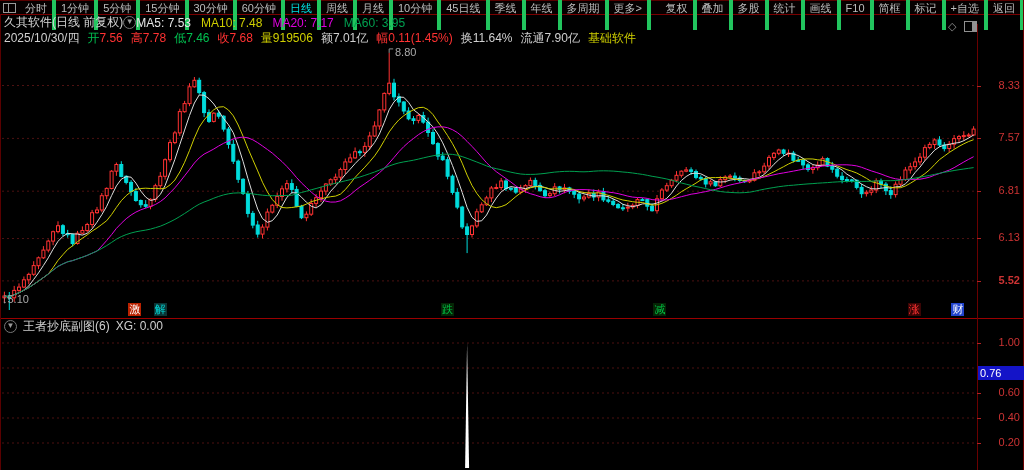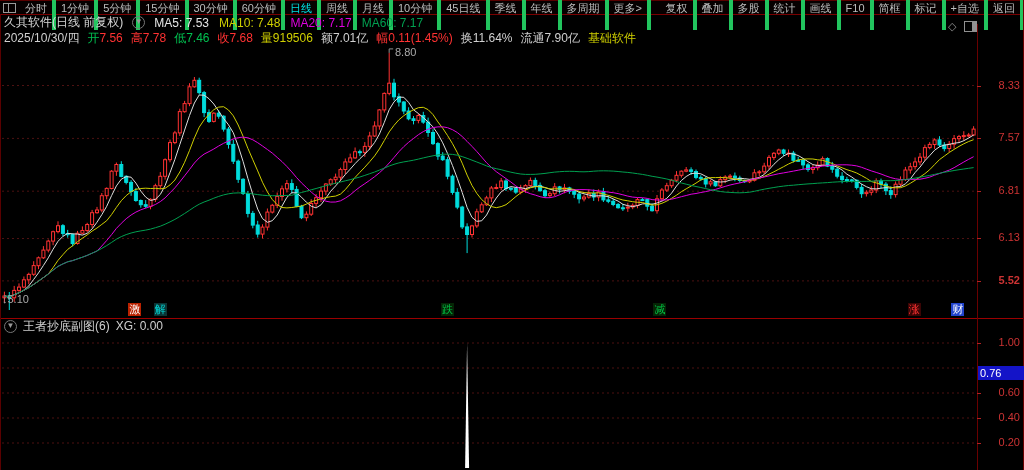--- a/index.html
+++ b/index.html
@@ -7,21 +7,21 @@
        font-family:"Liberation Sans","DejaVu Sans",sans-serif;color:#c8c8c8}
   .toolbar{position:absolute;top:0;left:0;right:0;height:13px;display:flex;align-items:center;
            background:#060000;border-top:1px solid #5a0000;border-bottom:1px solid #7a0000;
            font-size:11px;line-height:12px;color:#bdbdbd;white-space:nowrap}
   .tb-item{padding:16px 5px;border-right:4px solid #22c55e;cursor:pointer}
   .tb-item.active{color:#00e0e0}
   .tb-right{margin-left:auto;display:flex}
   .tb-icon{width:11px;height:8px;border:1px solid #999;margin:0 4px 0 3px;position:relative;flex:none}
   .tb-icon::after{content:"";position:absolute;left:4px;top:0;bottom:0;width:1px;background:#999}
   .info-bar{position:absolute;top:15px;left:4px;height:15px;display:flex;align-items:center;
-            font-size:12px;gap:9px;white-space:nowrap}
+            font-size:12px;gap:0;white-space:nowrap}
   .chev-circle{width:11px;height:11px;border:1px solid #777;border-radius:50%;color:#999;
                font-size:8px;line-height:10px;text-align:center;flex:none}
   .corner-icons{position:absolute;top:21px;left:948px;display:flex;gap:8px;align-items:center}
   .diamond{color:#909090;font-size:11px;line-height:11px}
   .splitbox{width:11px;height:9px;border:1px solid #909090;position:relative}
   .splitbox::after{content:"";position:absolute;right:0;top:0;bottom:0;width:4px;background:#909090}
   .quote-bar{position:absolute;top:31px;left:4px;height:15px;display:flex;align-items:center;
              font-size:12px;gap:8px;white-space:nowrap}
   .main-area{position:absolute;top:47px;left:0;width:977px;height:271px}
   .sub-area{position:absolute;top:334px;left:0;width:977px;height:136px}
@@ -74,21 +74,21 @@
       </div>
   </div>
 
   <div class="info-bar">
     <span style="color:#d6d6d6">久其软件(日线 前复权)</span>
     <span class="chev-circle">▼</span>
     <span id="ma-list" style="display:flex;gap:10px">
         <span style="color: rgb(230, 230, 230);">MA5: 7.53</span>
         <span style="color: rgb(207, 207, 0); text-align: right;">MA10: 7.48</span>
         <span style="color: rgb(224, 0, 224);">MA20: 7.17</span>
-        <span style="color: rgb(0, 160, 80);">MA60: 7.17</span>
+        <span style="color: rgb(0, 160, 80);">MA60: 3.95</span>
       </span>
   </div>
 
   <div class="corner-icons">
     <span class="diamond">◇</span>
     <span class="splitbox"></span>
   </div>
 
   <div class="quote-bar">
     <span style="color:#d0d0d0">2025/10/30/四</span>

